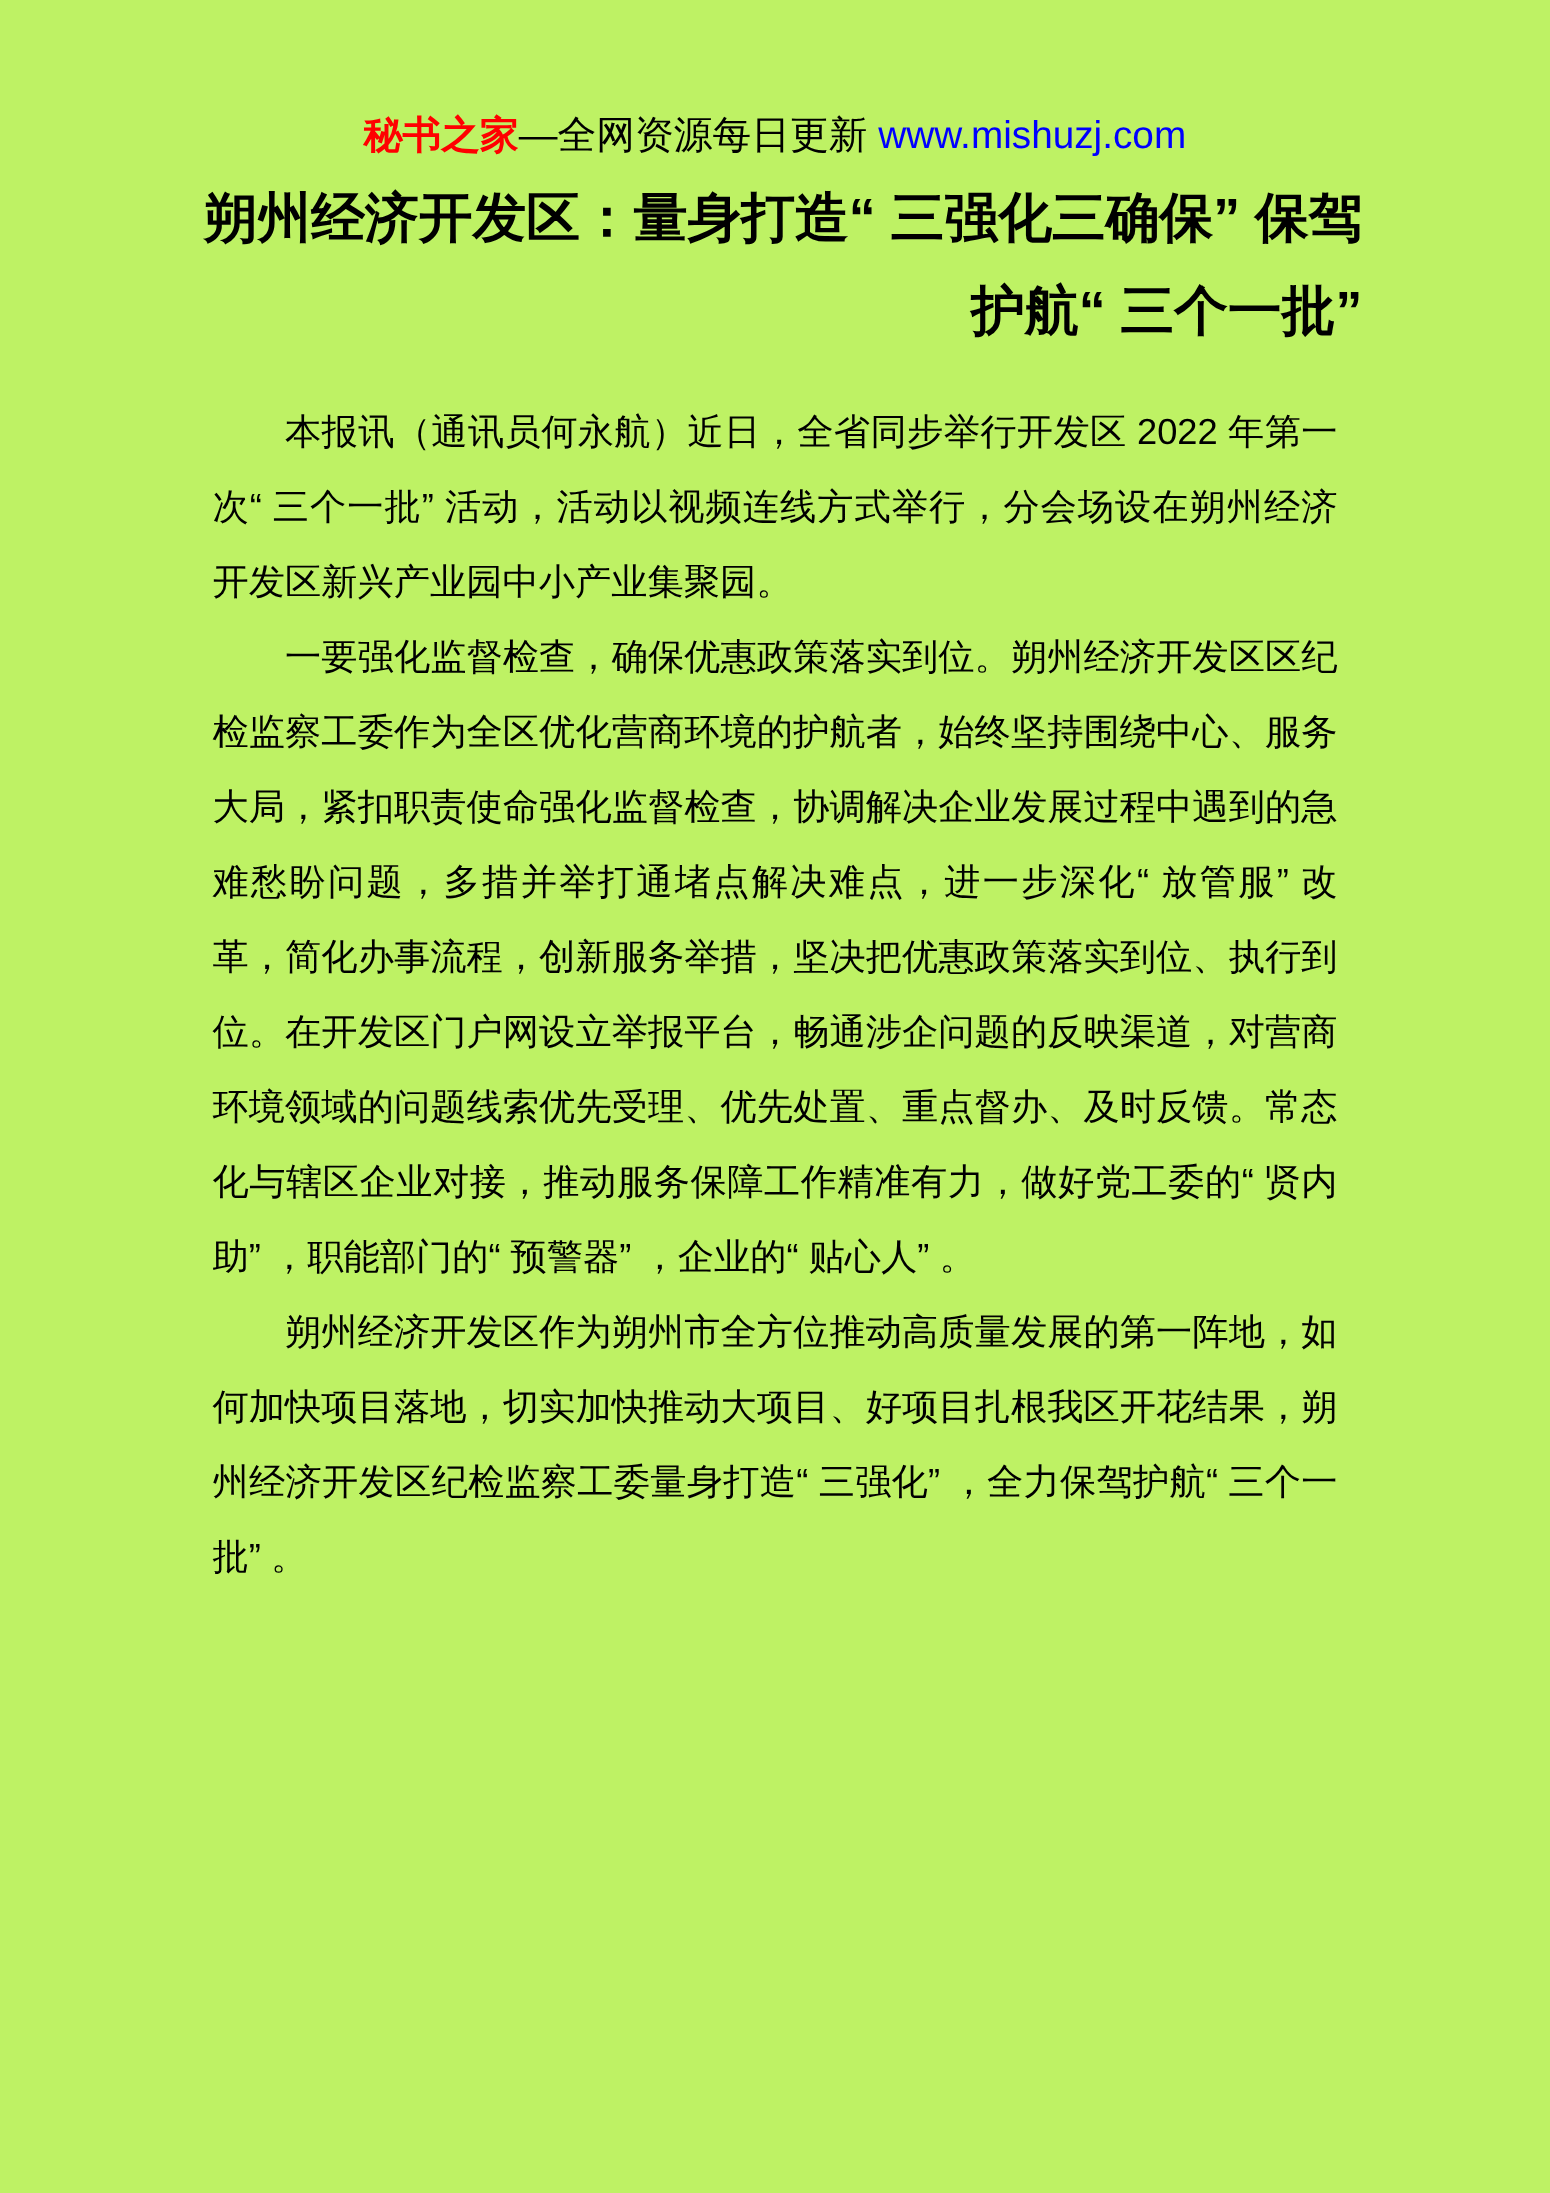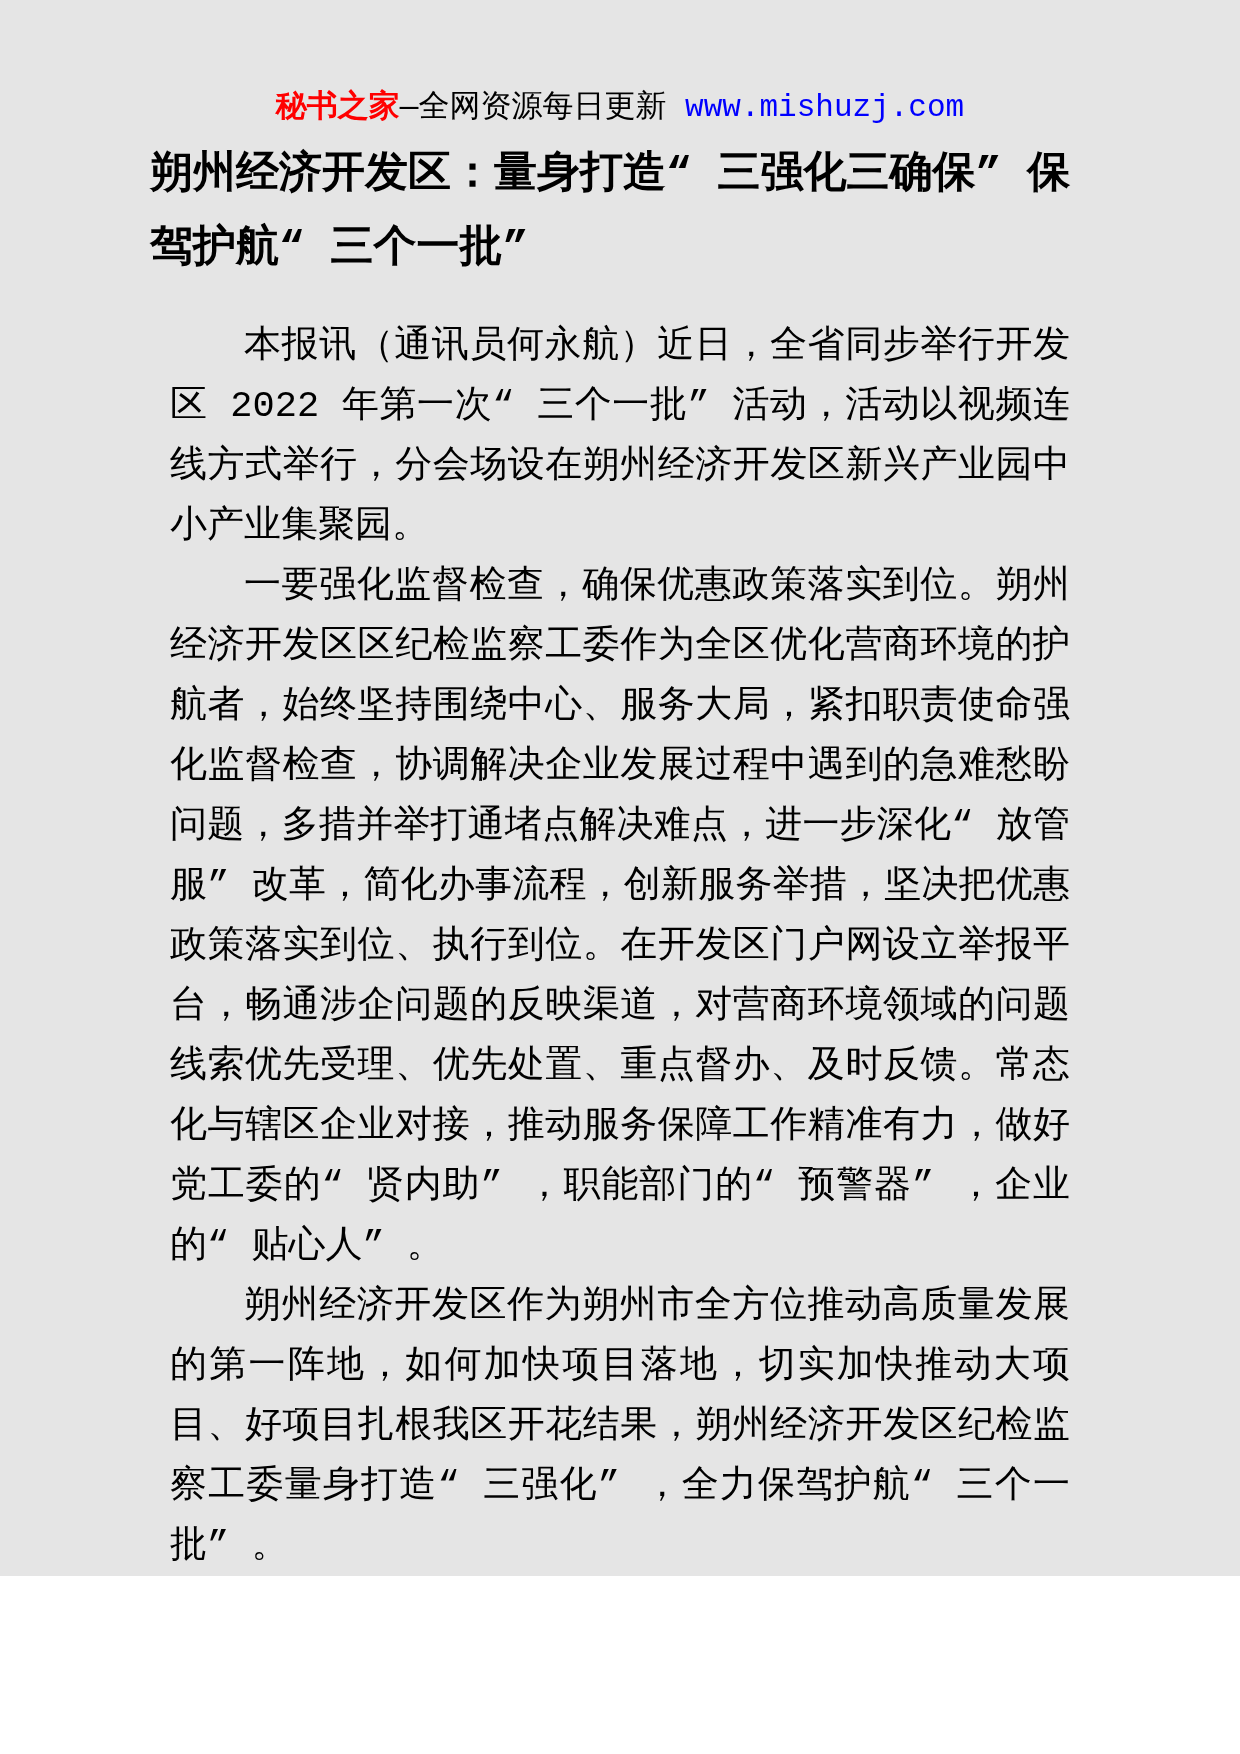--- a/index.html
+++ b/index.html
@@ -3,23 +3,23 @@
 <meta charset="utf-8">
 <style>
   html, body {
     margin: 0;
     padding: 0;
     background: #ffffff;
   }
   .page {
     position: relative;
     width: 1240px;
-    height: 1576px;
-    background: #e5e5e5;
-    font-family: Liberation Mono, monospace;
+    height: 1754px;
+    background: #bef264;
+    font-family: Liberation Sans, sans-serif;
     color: #000000;
     overflow: hidden;
   }
   .doc-header {
     position: absolute;
     top: 86px;
     left: 0;
     width: 100%;
     text-align: center;
     font-size: 31px;
@@ -39,32 +39,32 @@
     color: #0000ff;
     font-weight: normal;
     text-decoration: none;
     cursor: pointer;
   }
   .doc-title {
     position: absolute;
     top: 138px;
     left: 150px;
     width: 940px;
-    text-align: left;
+    text-align: right;
     font-size: 43px;
     font-weight: bold;
     line-height: 74px;
     color: #000000;
   }
   .doc-body {
     position: absolute;
     top: 316px;
     left: 170px;
     width: 900px;
-    font-size: 37px;
+    font-size: 29px;
     line-height: 60px;
     text-align: justify;
     text-justify: inter-ideograph;
     color: #000000;
   }
   .doc-body p {
     margin: 0;
     padding: 0;
     text-indent: 2em;
     word-break: break-all;

